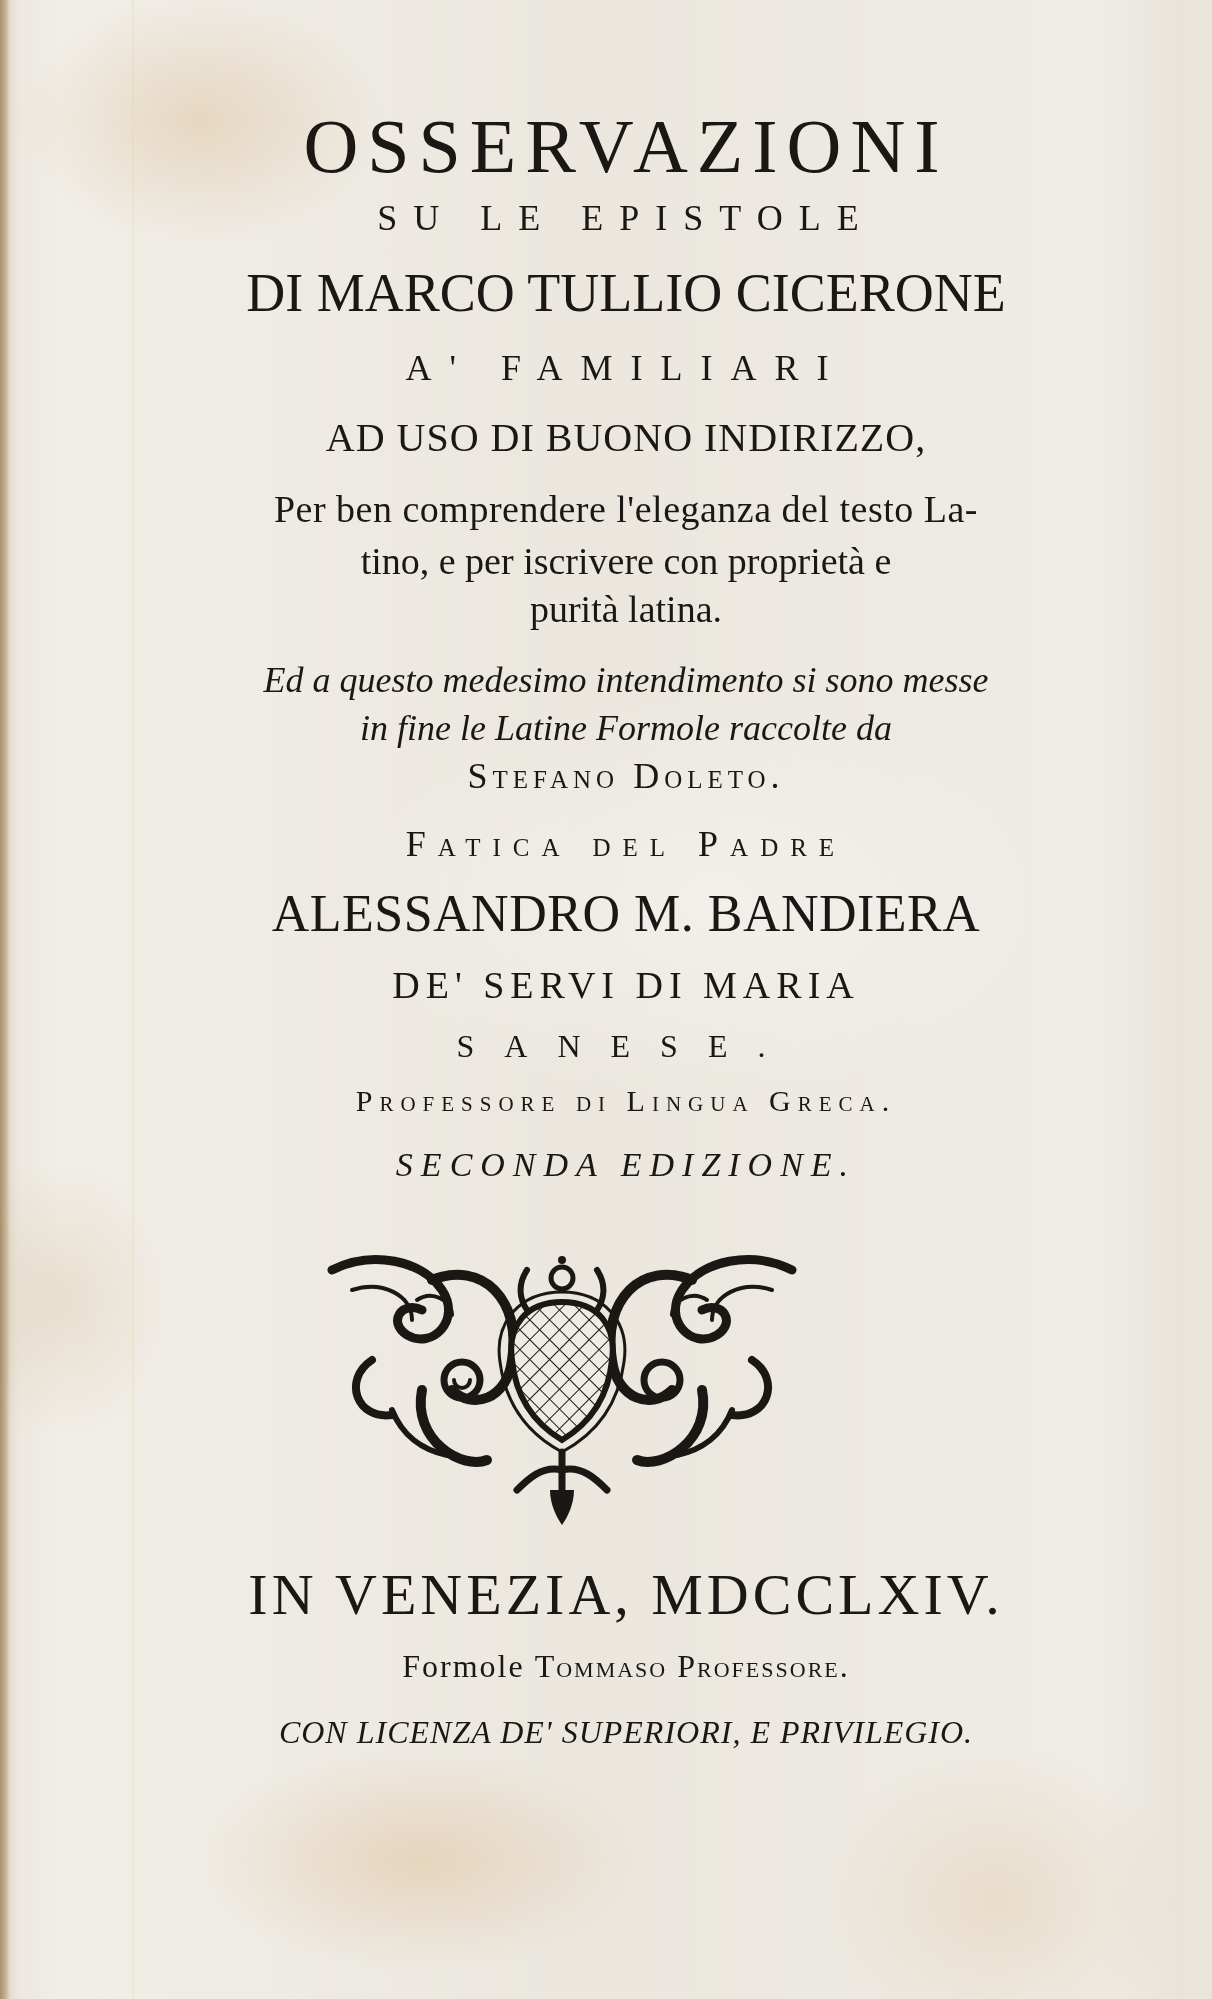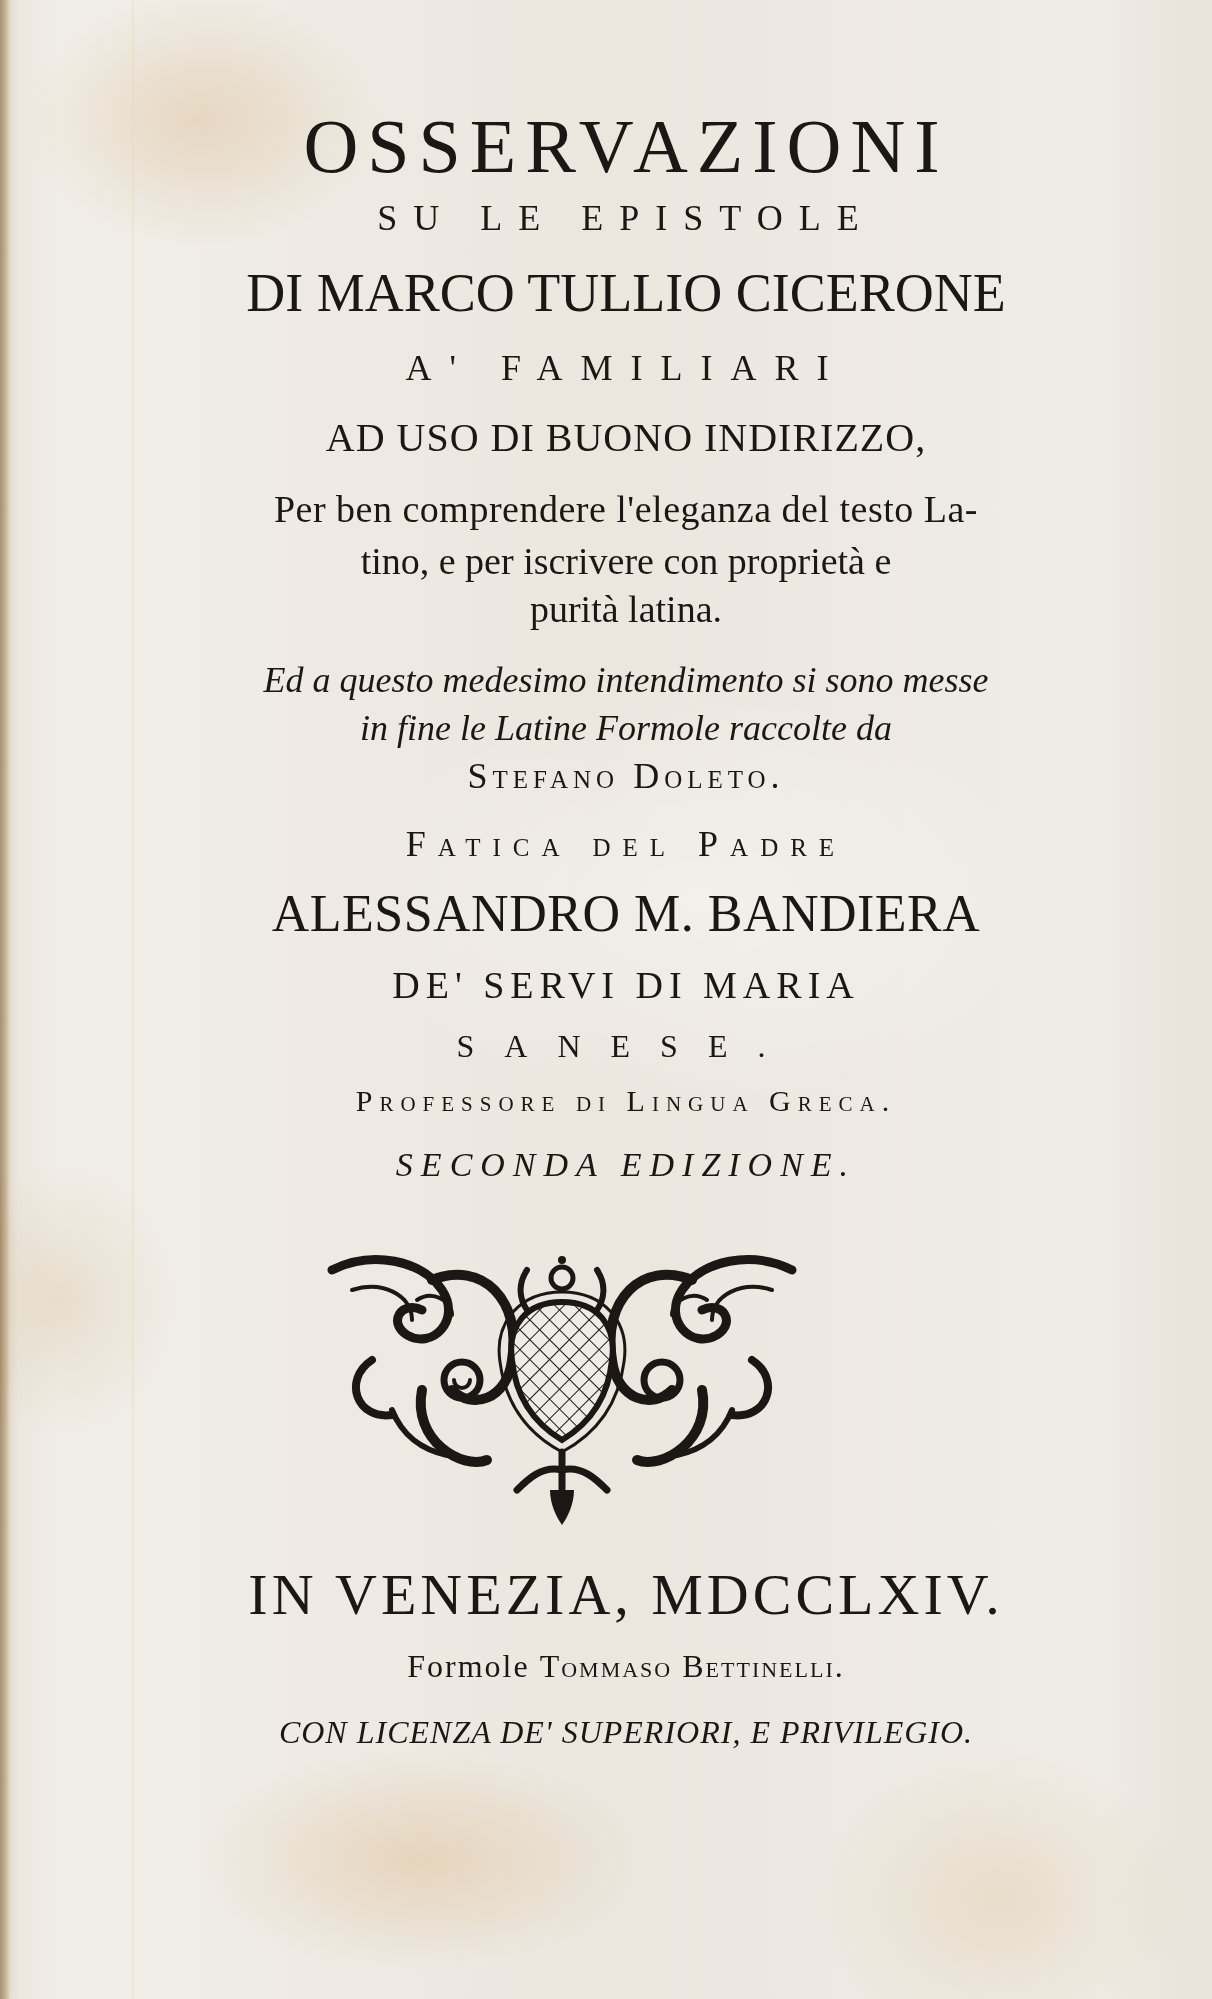--- a/index.html
+++ b/index.html
@@ -130,16 +130,16 @@
       <path d="M250 212 L250 250"></path>
       <path d="M250 230 C230 225, 215 240, 205 250"></path>
       <path d="M250 230 C270 225, 285 240, 295 250"></path>
     </g>
     <path d="M238 250 C238 265, 245 278, 250 285 C255 278, 262 265, 262 250 Z" fill="#1a1714"></path>
   </svg>
 
   <div class="line" id="l-venezia">IN VENEZIA, MDCCLXIV.</div>
   <div class="line" id="l-appresso">
     <span>Formole</span>
-    <span class="sc">Tommaso Bettinelli.</span>
+    <span class="sc">Tommaso Professore.</span>
   </div>
   <div class="line it" id="l-licenza">CON LICENZA DE' SUPERIORI, E PRIVILEGIO.</div>
 </div>
 
 </body></html>

